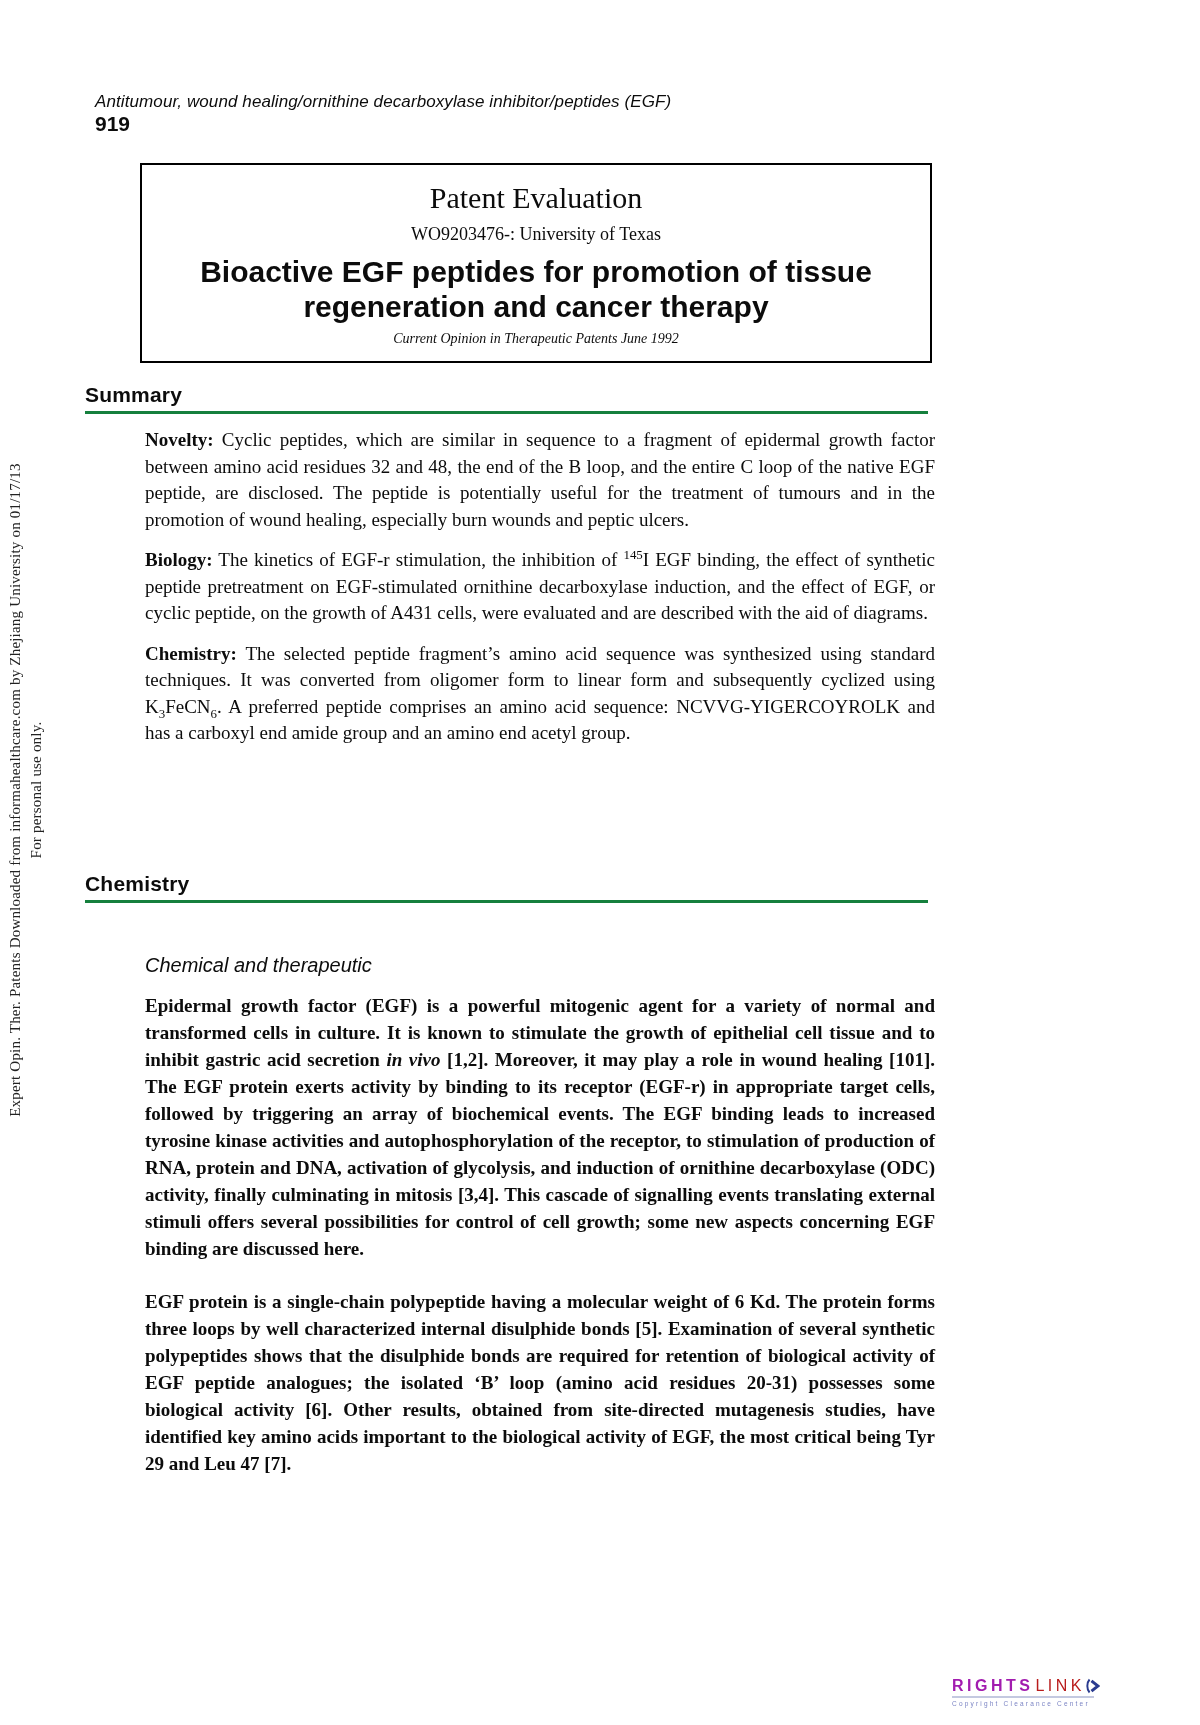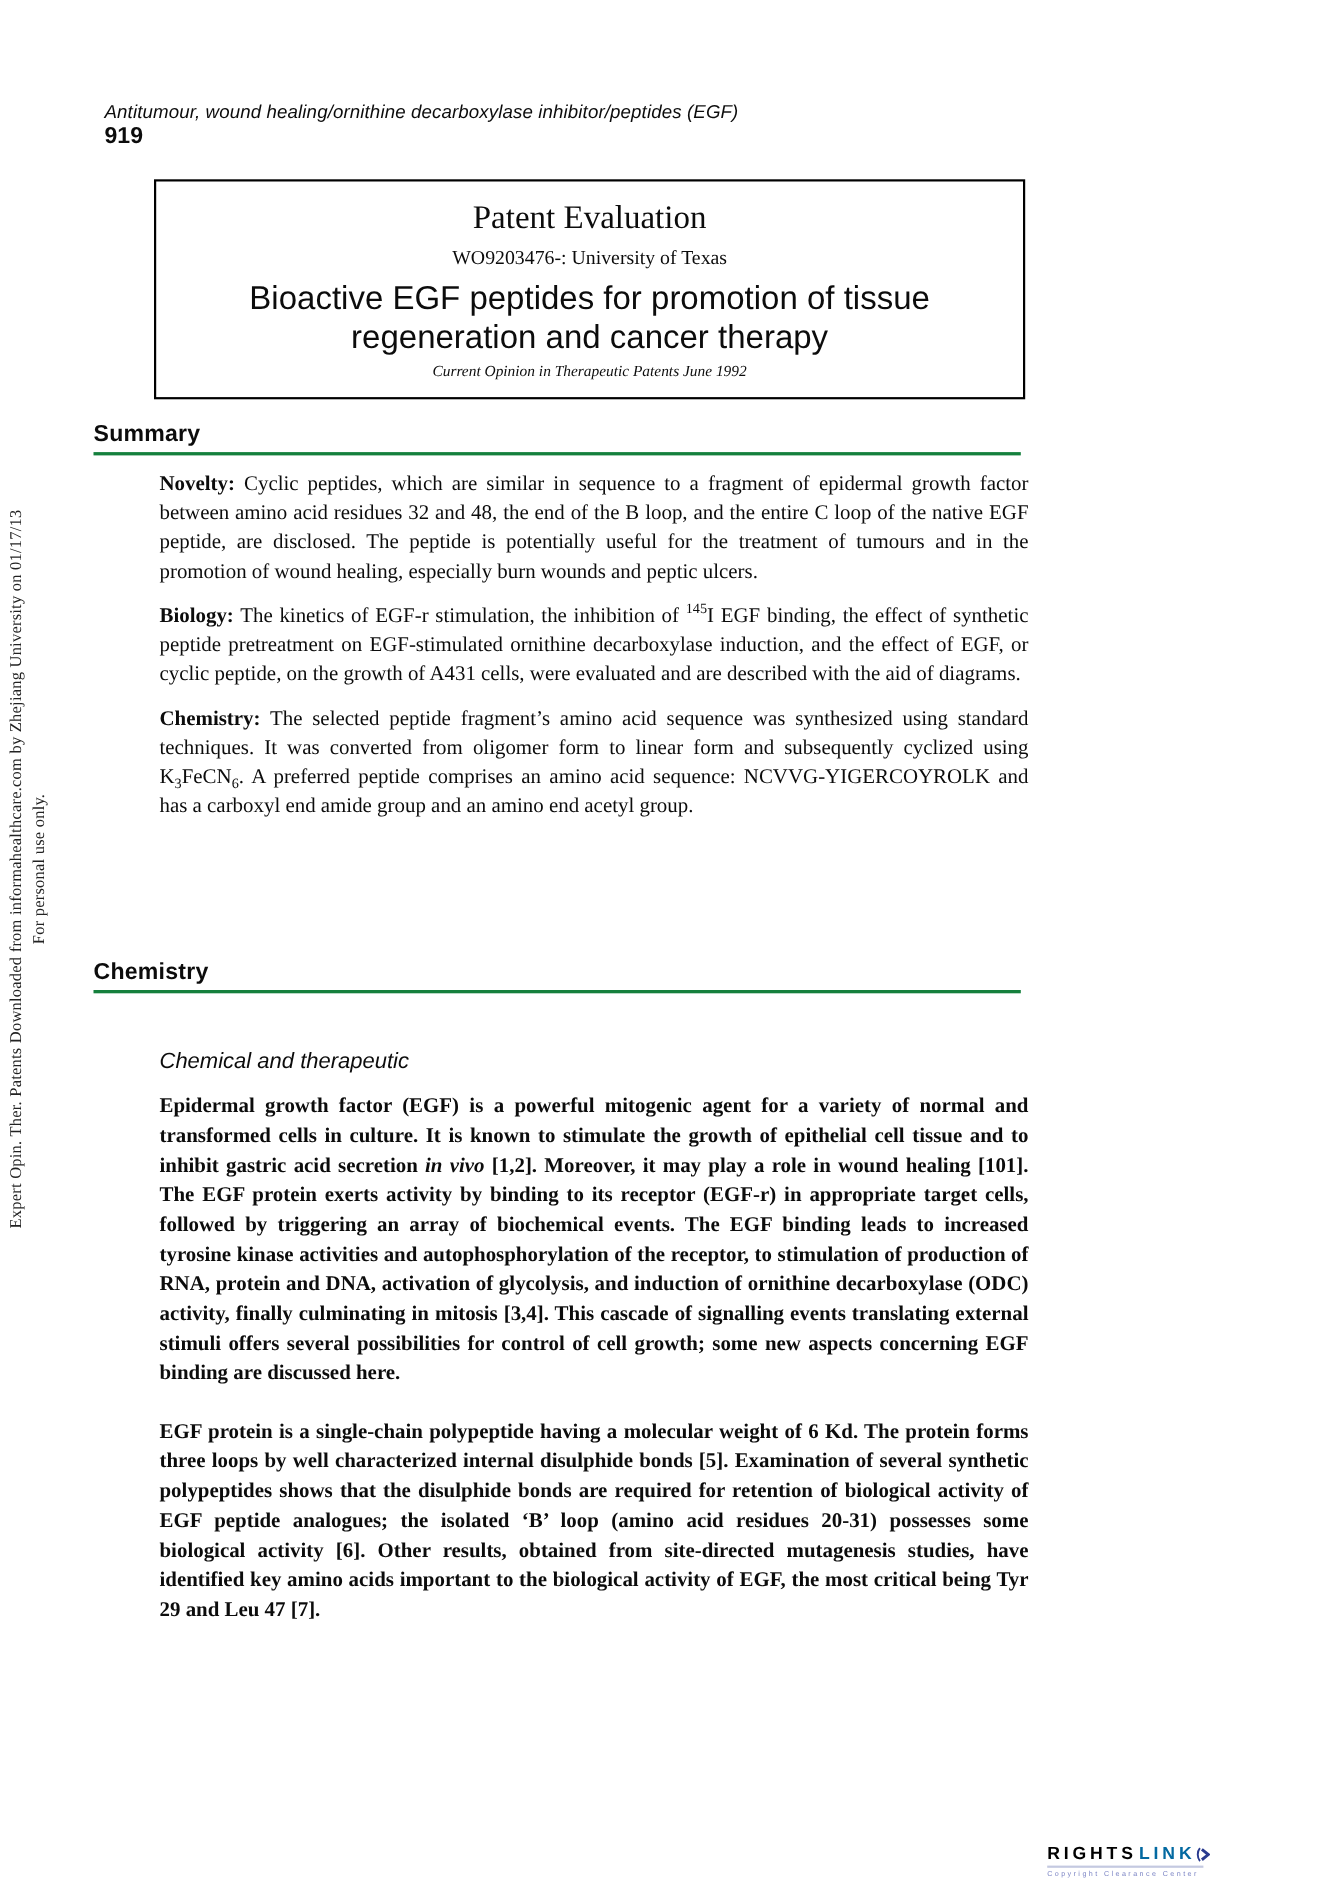--- a/index.html
+++ b/index.html
@@ -44,21 +44,21 @@
     position: absolute; left: 140px; top: 163px; width: 792px;
     box-sizing: border-box;
     border: 2px solid #000;
     text-align: center;
     padding: 16px 10px 14px 10px;
   }
   .tb-kicker { font-size: 30px; margin-bottom: 9px; }
   .tb-patent { font-size: 18px; margin-bottom: 9px; }
   .tb-title {
     font-family: "Liberation Sans", "DejaVu Sans", sans-serif;
-    font-weight: 400; font-size: 30px; line-height: 35px;
+    font-weight: 700; font-size: 30px; line-height: 35px;
     max-width: 745px; margin: 0 auto 7px auto;
   }
   .tb-source { font-style: italic; font-size: 14px; }
 
   
   .section-heading {
     position: absolute; left: 85px; width: 843px;
     border-bottom: 3px solid #15803d;
     padding-bottom: 4px;
   }
@@ -103,24 +103,24 @@
   }
 
   
   .rightslink {
     position: absolute; right: 100px; bottom: 18px;
     width: 148px; cursor: pointer;
     font-family: "Liberation Sans", "DejaVu Sans", sans-serif;
   }
   .rl-row { display: flex; align-items: center; }
   .rl-rights {
-    color: #000000; font-weight: 700; font-size: 16px; letter-spacing: 3.5px;
+    color: #a21caf; font-weight: 700; font-size: 16px; letter-spacing: 3.5px;
   }
   .rl-link {
-    color: #0369a1; font-weight: 700; font-size: 16px; letter-spacing: 3.5px;
+    color: #b91c1c; font-weight: 400; font-size: 16px; letter-spacing: 3.5px;
     margin-left: 2px;
   }
   .rl-arrow { margin-left: -2px; }
   .rl-underline { height: 2px; background: #c4c9e0; margin-top: 0px; width: 142px; }
   .rl-tagline {
     margin-top: 2px;
     font-size: 6.5px; letter-spacing: 2.2px; color: #7b84c4;
   }
 </style>
 </head>

